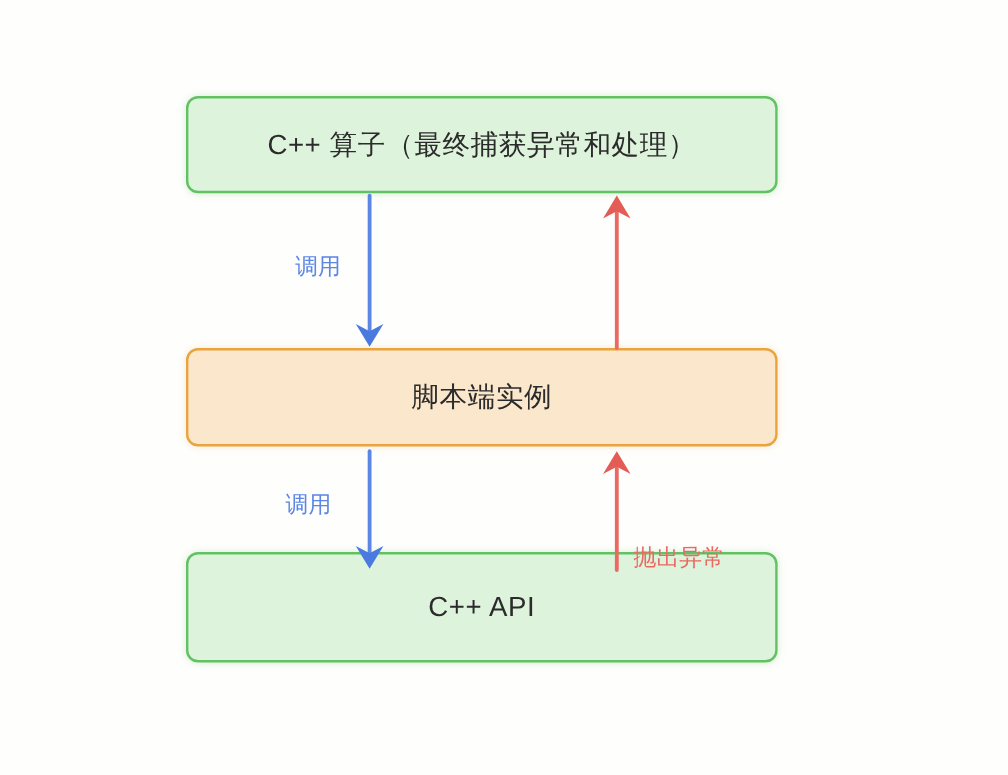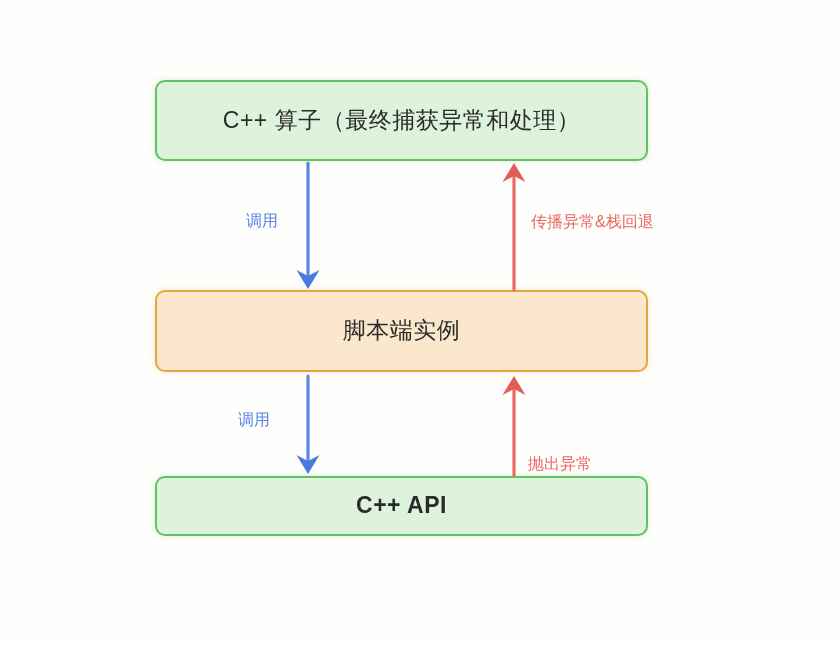--- a/index.html
+++ b/index.html
@@ -59,37 +59,36 @@
     height: 81px;
   }
   #node-script-instance {
     left: 155px;
     top: 290px;
     width: 493px;
     height: 82px;
   }
   #node-cpp-api {
     left: 155px;
-    top: 476px;
+    top: 460px;
     width: 493px;
-    height: 60px;
-    font-weight: bold;
+    height: 92px;
   }
 
   
   .arrow-svg {
     position: absolute;
     overflow: visible;
     pointer-events: none;
   }
 
   
   .edge-label {
     position: absolute;
-    font-size: 16px;
+    font-size: 19px;
     white-space: nowrap;
     line-height: 1;
   }
   .edge-label--blue { color: #5b86e5; }
   .edge-label--red  { color: #ea6a63; }
 
   #label-call-upper   { left: 246px; top: 213px; }
   #label-call-lower   { left: 238px; top: 412px; }
   #label-propagate    { left: 531px; top: 214px; }
   #label-throw        { left: 528px; top: 412px; margin-top: 44px; }
@@ -126,19 +125,18 @@
     <path d="M20 101 L8.5 82 L20 88 L31.5 82 Z" fill="#4a7ae0"></path>
   </svg>
 
   <svg class="arrow-svg" style="left:494px; top:373px;" width="44" height="106">
     <line x1="20" y1="102" x2="20" y2="17" stroke="#ea6a63" stroke-width="3.2" stroke-linecap="round"></line>
     <path d="M20 3 L8.5 22 L20 16 L31.5 22 Z" fill="#e35c55"></path>
   </svg>
 
   <span class="edge-label edge-label--blue" id="label-call-upper">调用</span>
 
-  <span class="edge-label edge-label--red" id="label-propagate">传播异常&amp;栈回退</span>
 
   <span class="edge-label edge-label--blue" id="label-call-lower">调用</span>
 
   <span class="edge-label edge-label--red" id="label-throw">抛出异常</span>
 
 </div>
 
 </body></html>

